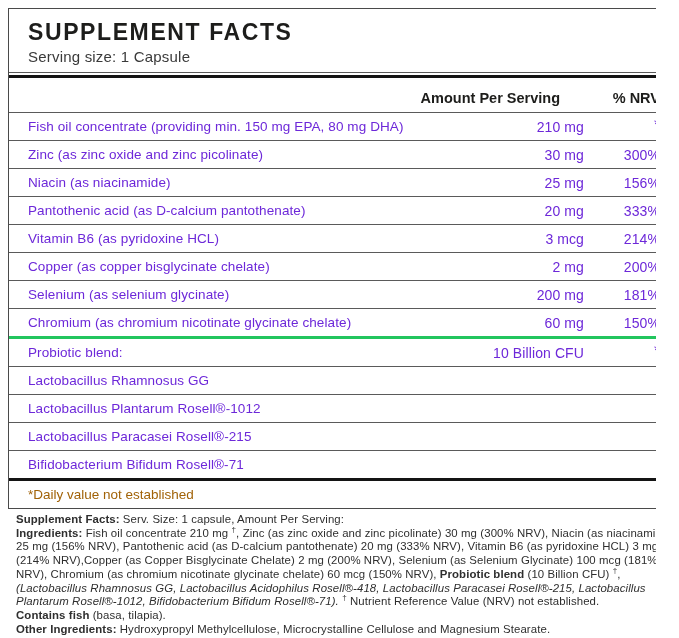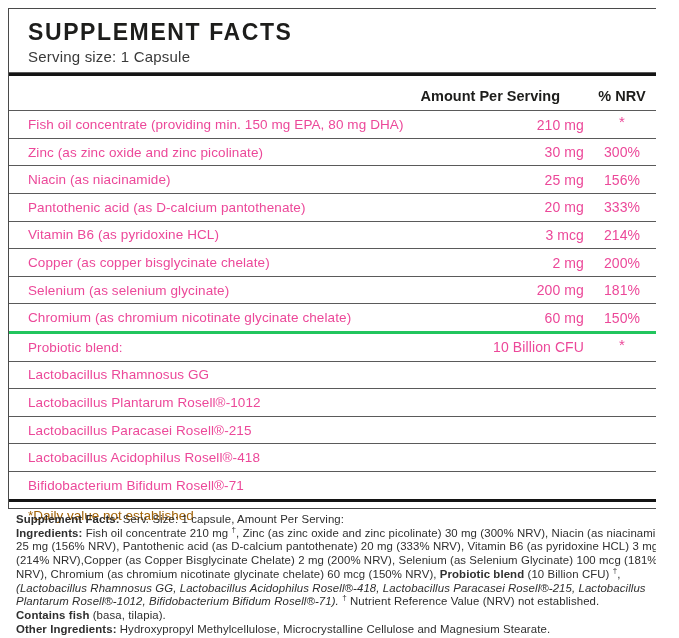--- a/index.html
+++ b/index.html
@@ -33,28 +33,28 @@
     box-sizing:border-box;
   }
   .colhead{
     display:flex;align-items:flex-end;
     padding:12px 10px 6px 19px;
     border-bottom:1px solid #5a5a5a;
     font-weight:bold;color:#1d1d1b;font-size:14.5px;gap:24px;
   }
   .c-name{flex:1;}
   .c-amt{width:150px;text-align:right;}
-  .c-nrv{width:76px;text-align:center;}
+  .c-nrv{width:76px;text-align:right;}
   .rows{display:flex;flex-direction:column;flex:1;}
   .row{
     display:flex;align-items:center;
     min-height:26.6px;flex:1;
     padding:0 10px 0 19px;
     border-top:1px solid #5a5a5a;
-    font-size:13.5px;color:#ec4899;letter-spacing:.1px;
+    font-size:13.5px;color:#6d28d9;letter-spacing:.1px;
   }
   .row:first-child{border-top:none;}
   .row.thick{border-top:3px solid #22c55e;}
   .row .c-amt{font-size:14px;}
   .row .c-nrv{font-size:14px;}
   .c-nrv.ast{font-size:15px;position:relative;top:-3px;}
   .footnote-row{
     min-height:27px;display:flex;align-items:center;
     padding:0 10px 0 19px;
     border-top:3px solid #141414;
@@ -140,25 +140,20 @@
           <span class="c-name">Lactobacillus Plantarum Rosell®-1012</span>
           <span class="c-amt"></span>
           <span class="c-nrv"></span>
         </div>
         <div class="row">
           <span class="c-name">Lactobacillus Paracasei Rosell®-215</span>
           <span class="c-amt"></span>
           <span class="c-nrv"></span>
         </div>
         <div class="row">
-          <span class="c-name">Lactobacillus Acidophilus Rosell®-418</span>
-          <span class="c-amt"></span>
-          <span class="c-nrv"></span>
-        </div>
-        <div class="row">
           <span class="c-name">Bifidobacterium Bifidum Rosell®-71</span>
           <span class="c-amt"></span>
           <span class="c-nrv"></span>
         </div>
       </div>
     <div class="footnote-row">*Daily value not established</div>
   </div>
   <div class="footer">
       <p><span class="b">Supplement Facts:</span><span> Serv. Size: 1 capsule, Amount Per Serving:</span></p>
       <p><span class="b">Ingredients:</span><span> Fish oil concentrate 210 mg </span><span class="sup">†</span><span>, Zinc (as zinc oxide and zinc picolinate) 30 mg (300% NRV), Niacin (as niacinamide) 25 mg (156% NRV), Pantothenic acid (as D-calcium pantothenate) 20 mg (333% NRV), Vitamin B6 (as pyridoxine HCL) 3 mg (214% NRV),Copper (as Copper Bisglycinate Chelate) 2 mg (200% NRV), Selenium (as Selenium Glycinate) 100 mcg (181% NRV), Chromium (as chromium nicotinate glycinate chelate) 60 mcg (150% NRV), </span><span class="b">Probiotic blend</span><span> (10 Billion CFU) </span><span class="sup">†</span><span>, </span><span class="i">(Lactobacillus Rhamnosus GG, Lactobacillus Acidophilus Rosell®-418, Lactobacillus Paracasei Rosell®-215, Lactobacillus Plantarum Rosell®-1012, Bifidobacterium Bifidum Rosell®-71).</span><span> </span><span class="sup">†</span><span> Nutrient Reference Value (NRV) not established.</span></p>

